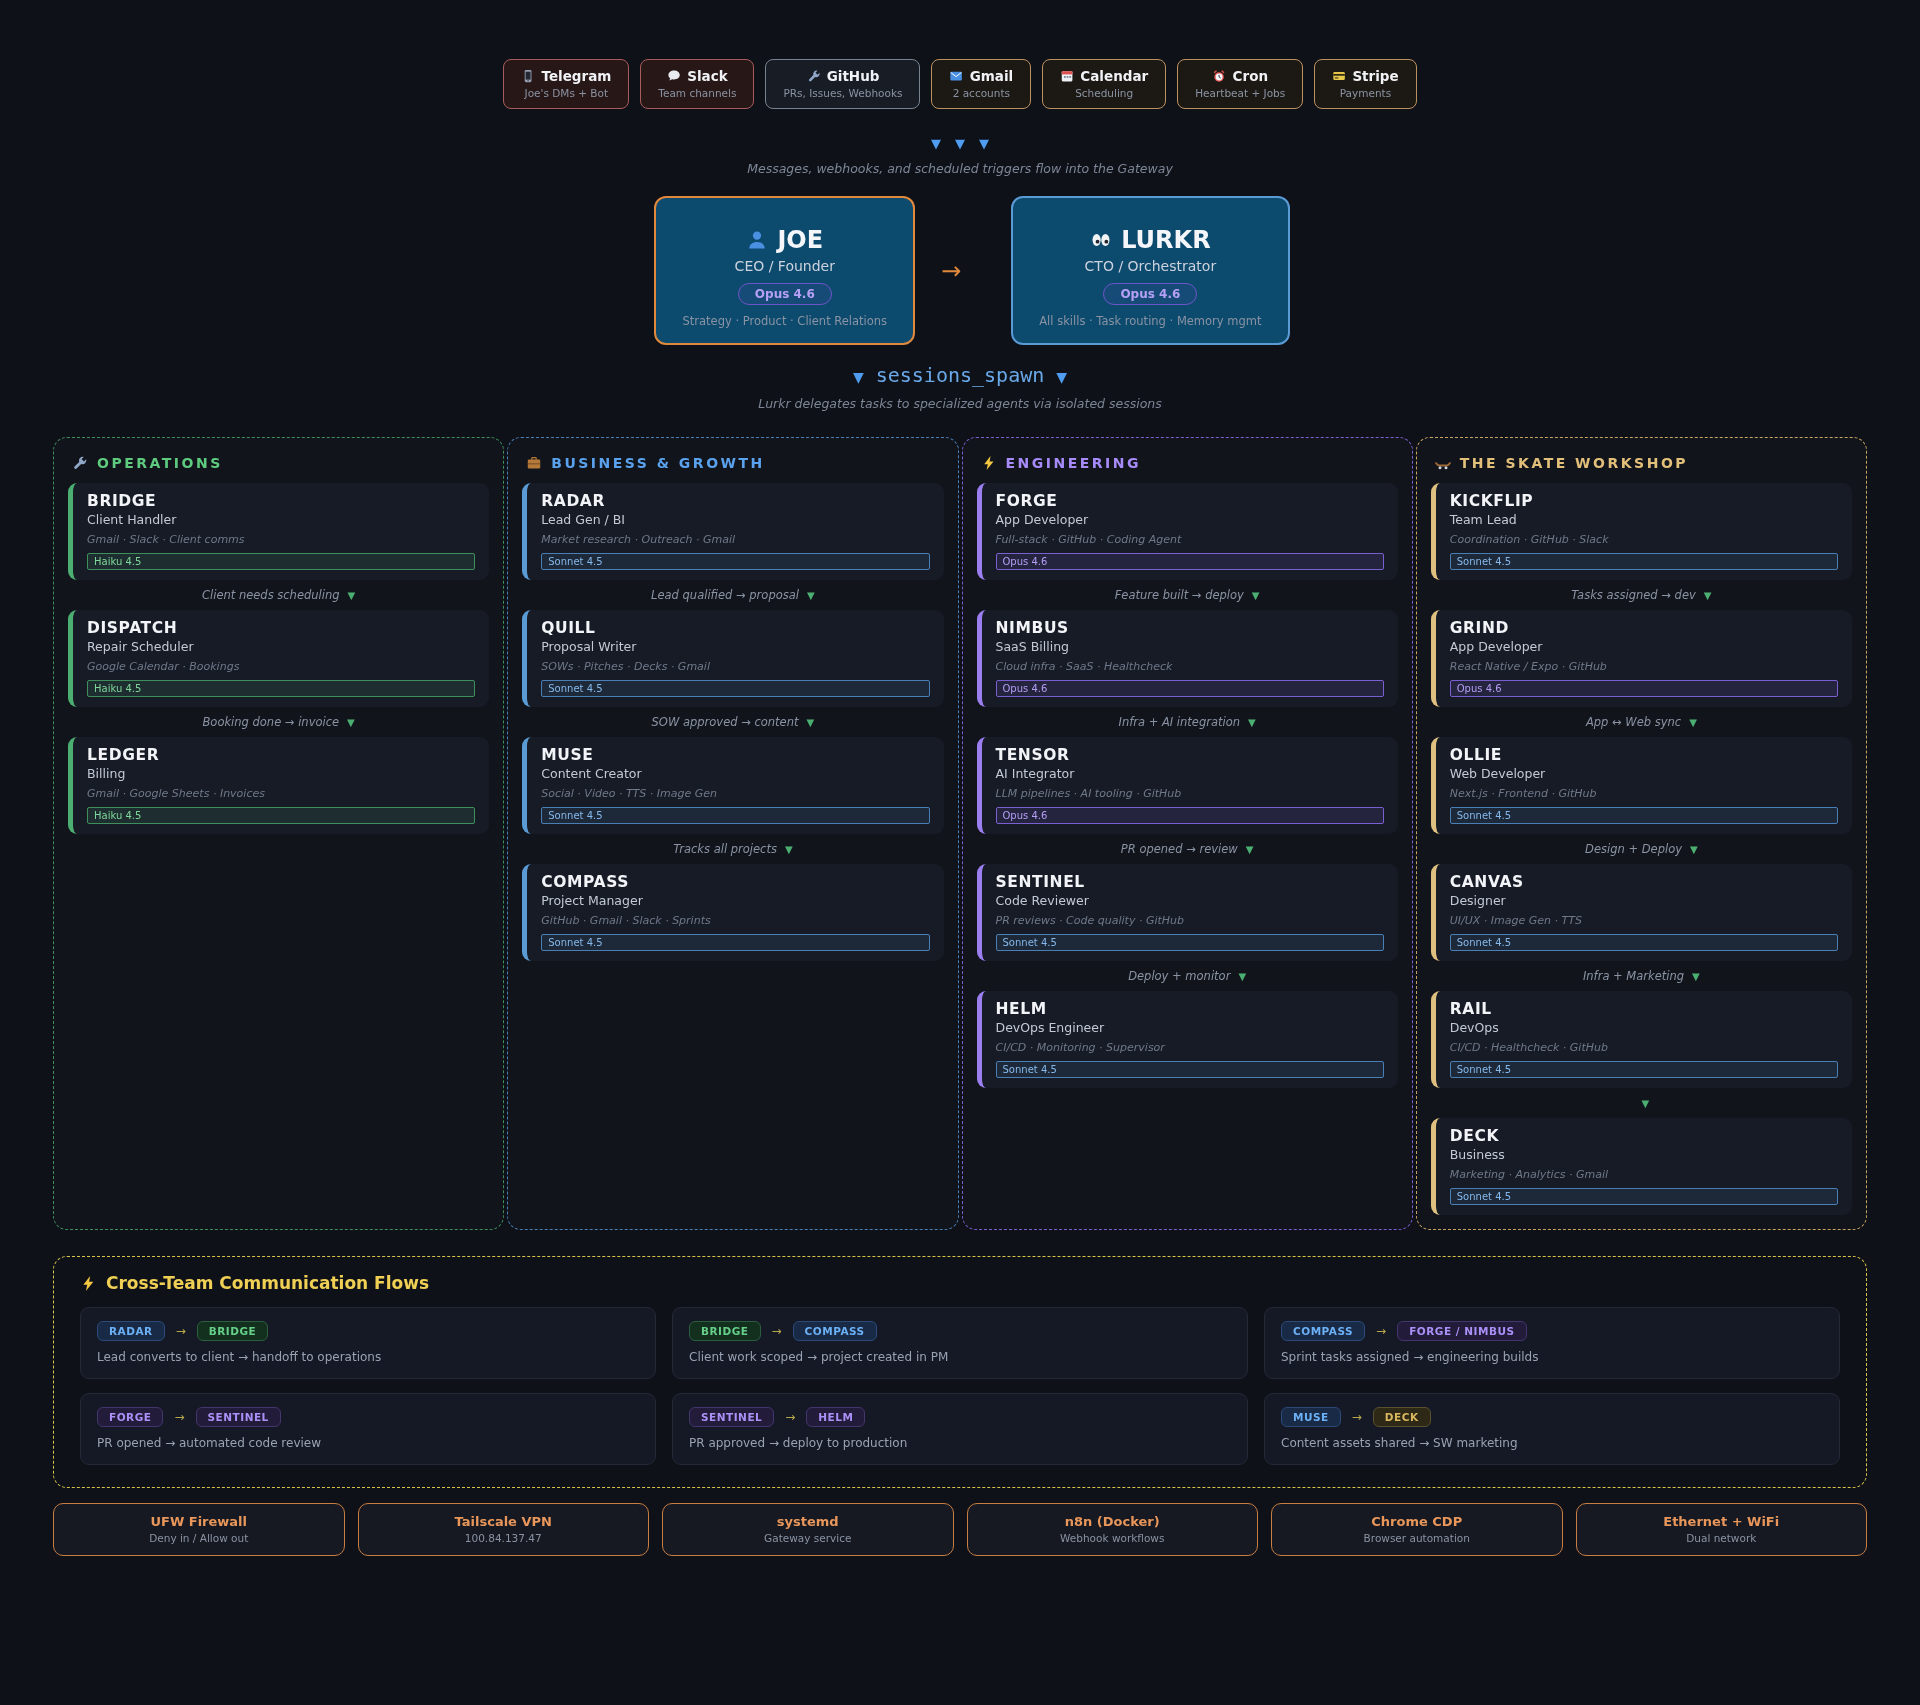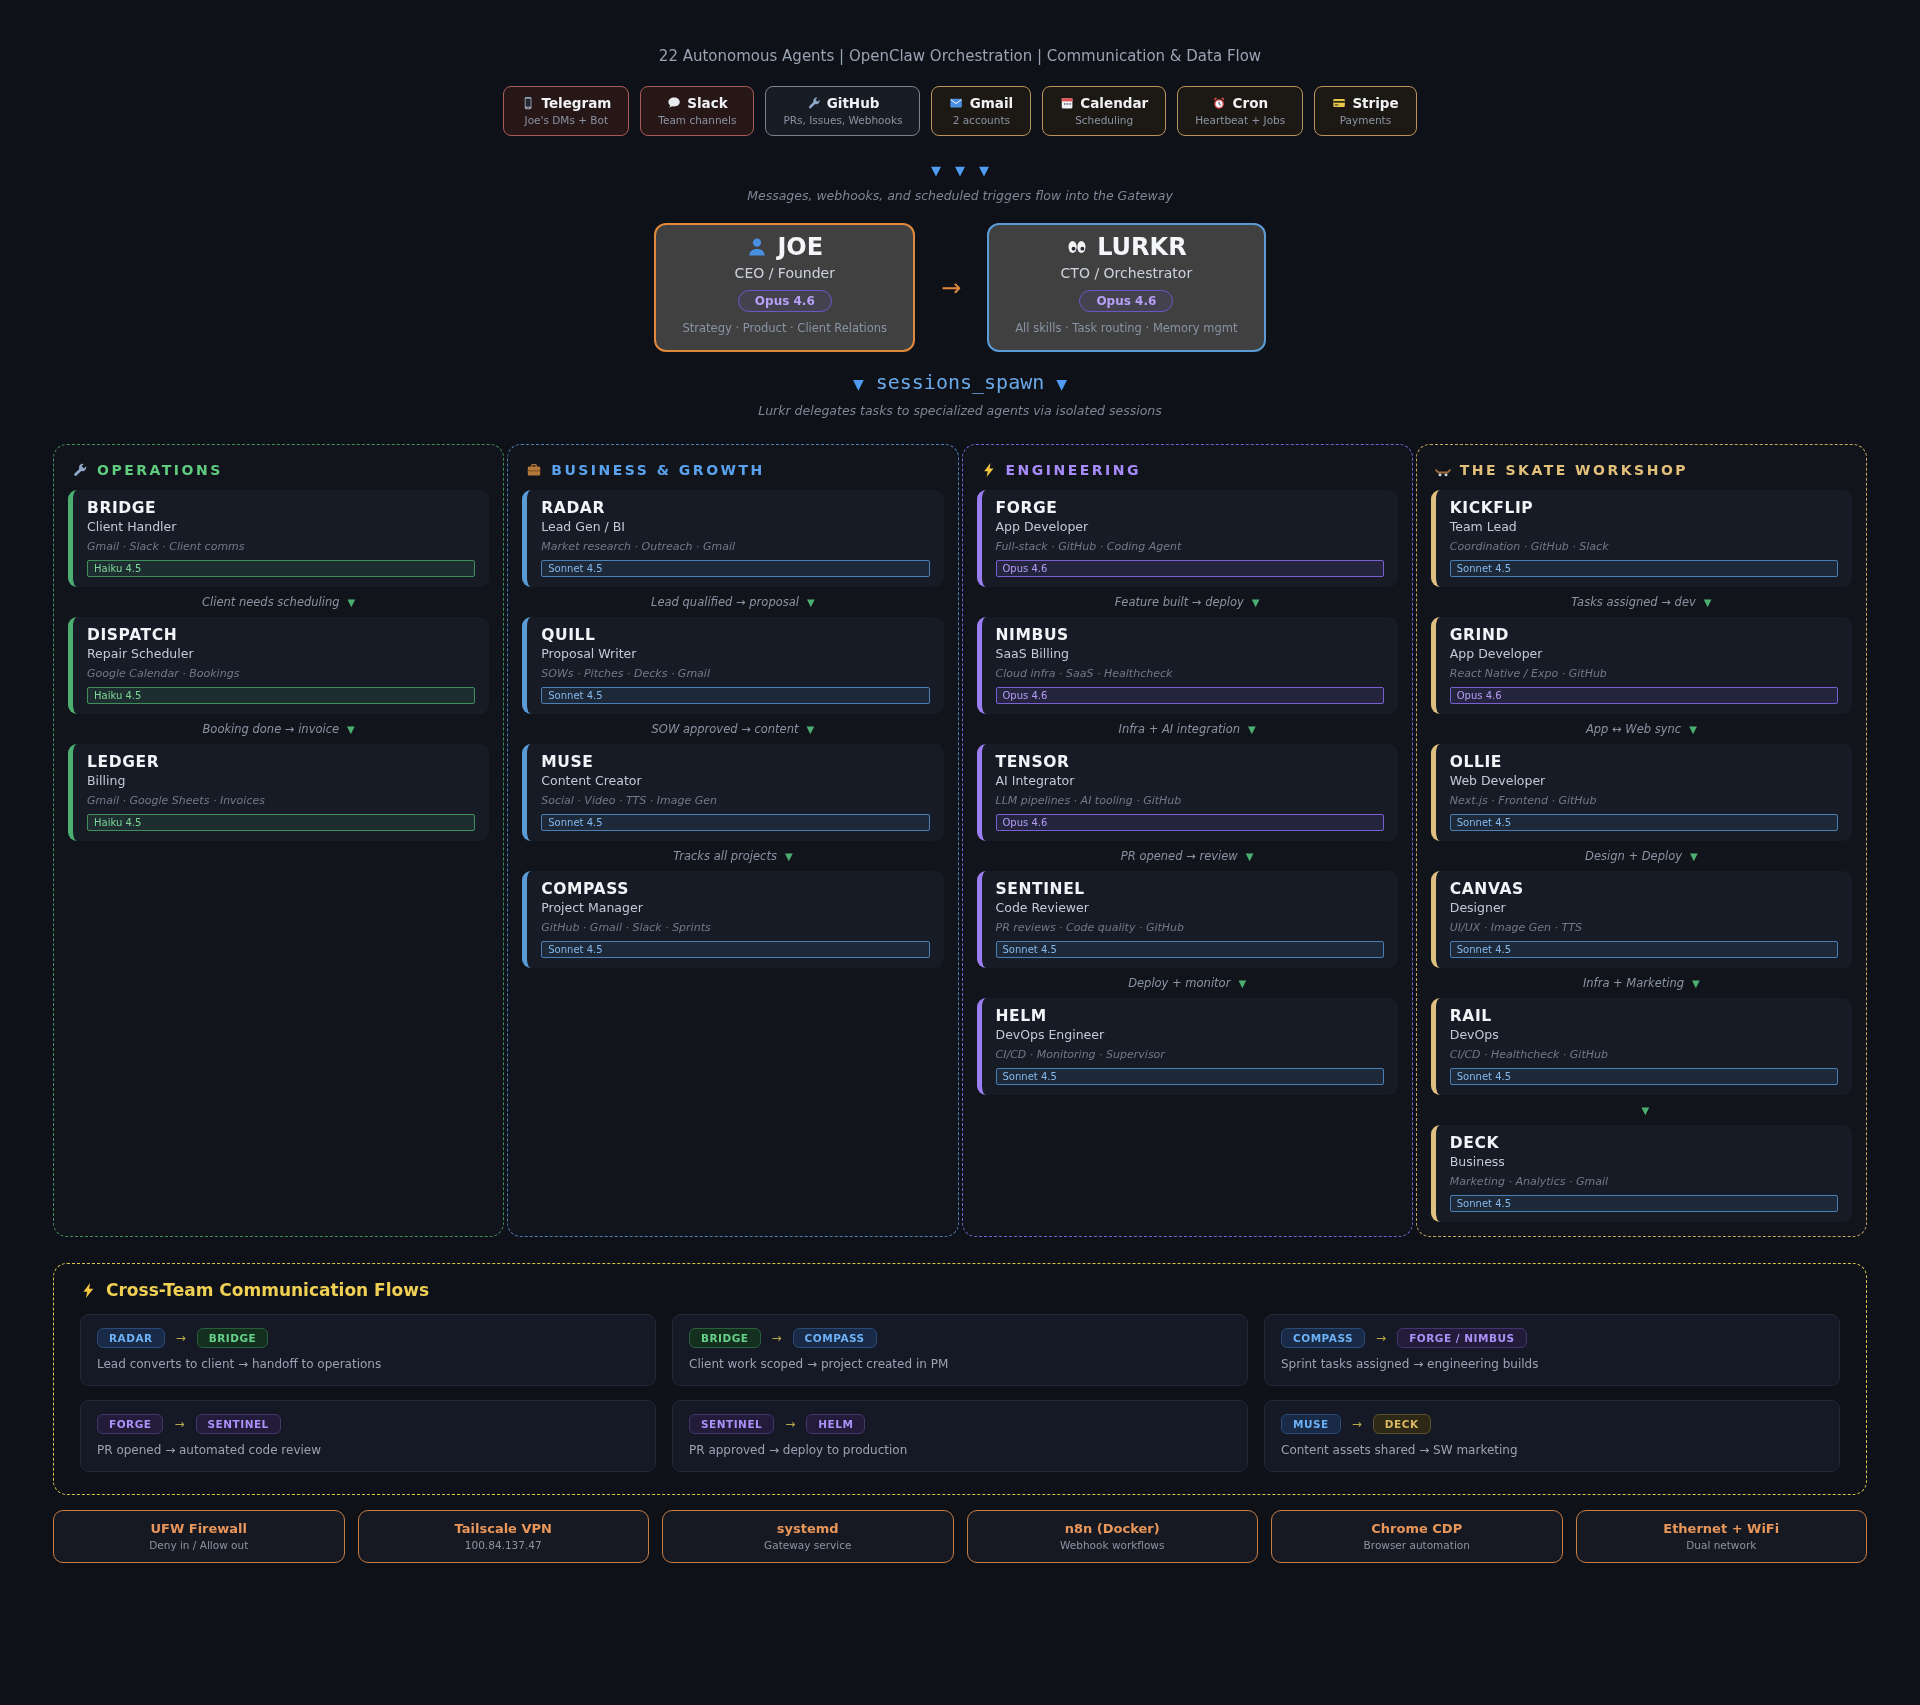--- a/index.html
+++ b/index.html
@@ -25,21 +25,21 @@
   .int-label { font-size: 13.5px; font-weight: bold; color: #f0f2f6; display: flex; align-items: center; justify-content: center; gap: 6px; }
   .int-desc { font-size: 10.5px; color: #8a93a3; margin-top: 3px; }
 
   
   .tri-row { text-align: center; margin-top: 24px; }
   .tri-row .tri { color: #4f9cf0; font-size: 13px; margin: 0 7px; }
   .note { text-align: center; font-style: italic; font-size: 12.5px; color: #7d8696; margin-top: 9px; }
 
   
   .leaders { display: flex; justify-content: center; align-items: center; margin-top: 20px; }
-  .leader { border-radius: 12px; background: #404040; padding: 8px 26px 15px; text-align: center; min-width: 256px; }
+  .leader { border-radius: 12px; background: #0c4a6e; padding: 28px 26px 15px; text-align: center; min-width: 256px; margin-left: 24px; }
   .leader.joe { border: 2px solid #e0883c; }
   .leader.lurkr { border: 2px solid #5b9bd5; }
   .l-name { font-size: 24px; font-weight: bold; color: #f4f6fa; display: flex; align-items: center; justify-content: center; gap: 9px; }
   .l-role { font-size: 14px; color: #cdd3de; margin-top: 4px; }
   .l-model { display: inline-block; margin-top: 9px; font-size: 12px; font-weight: bold; color: #b5a0f5; border: 1.5px solid #6d55c8; background: rgba(120,90,220,0.10); border-radius: 999px; padding: 3px 16px; }
   .l-skills { font-size: 11.5px; color: #8a93a3; margin-top: 9px; }
   .l-arrow { color: #e0883c; font-size: 24px; margin: 0 26px; }
 
   
   .spawn-row { text-align: center; margin-top: 18px; }
@@ -102,21 +102,20 @@
   .team-header .icon svg { width: 16px; height: 16px; }
   .l-name .icon svg { width: 22px; height: 22px; }
   .flows-header .icon svg { width: 17px; height: 17px; }
   .infra-header .icon svg { width: 16px; height: 16px; }
 </style>
 </head>
 <body>
 
 <div class="page">
 
-  <div class="subtitle">22 Autonomous Agents  |  OpenClaw Orchestration  |  Communication &amp; Data Flow</div>
 
   <div class="int-row">
   <div class="int-btn s-red">
     <div class="int-label">
       <span class="icon">
             <svg viewBox="0 0 16 16">
               <rect x="4.2" y="1" width="7.6" height="14" rx="1.6" fill="#9aa3b2"></rect>
               <rect x="5.2" y="3" width="5.6" height="9" fill="#232833"></rect>
               <circle cx="8" cy="13.4" r="0.8" fill="#232833"></circle>
             </svg>

